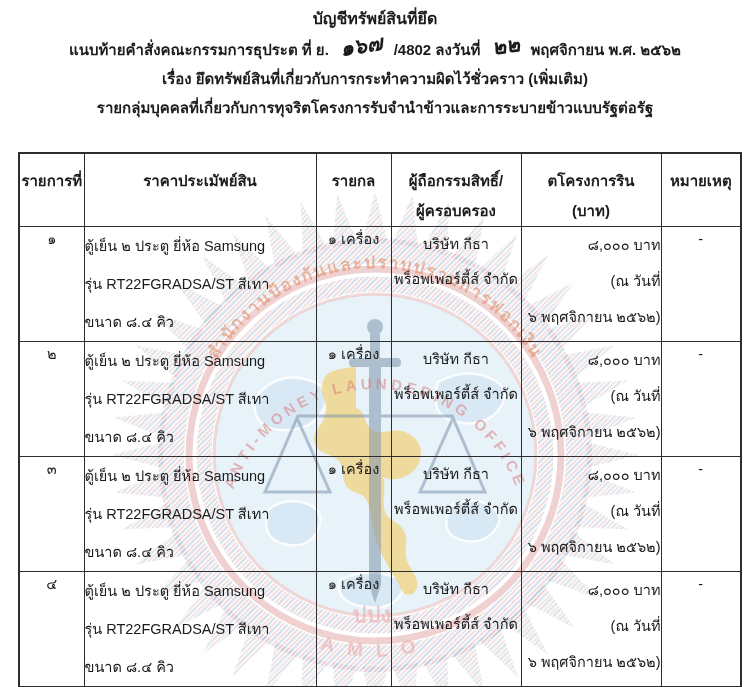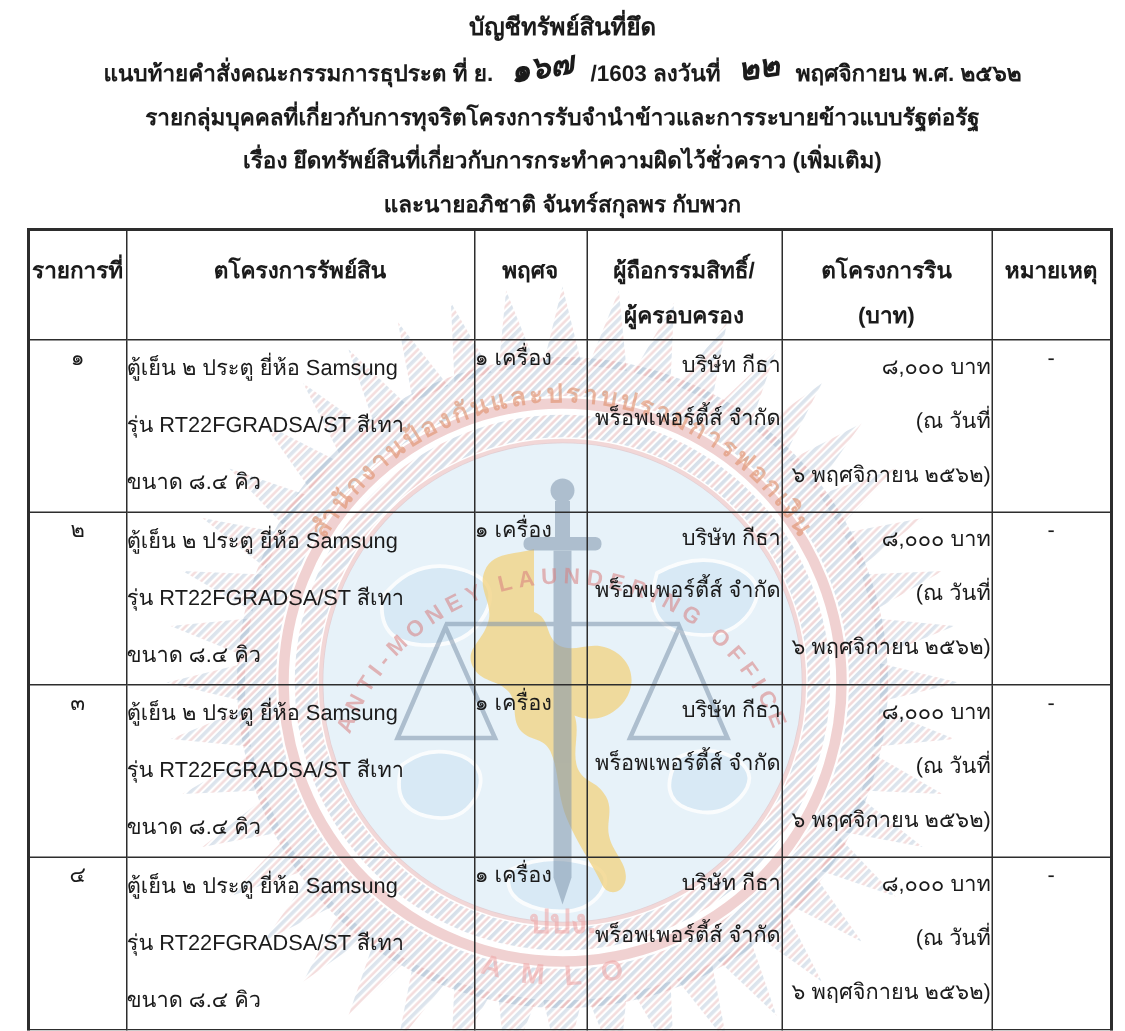--- a/index.html
+++ b/index.html
@@ -29,22 +29,22 @@
   .seizure th,.seizure td{
     border:1.5px solid #2d2d2d;vertical-align:top;padding:0;
     font-size:14.5px;background:transparent;
   }
   .seizure thead tr{height:73px;}
   .seizure tbody tr{height:113px;}
   .seizure tbody.partial tr{height:30px;}
   .seizure th{font-weight:bold;font-size:15px;line-height:30px;padding-top:12px;text-align:center;margin-top:29px;}
   .c-no{text-align:center;padding-top:8px;line-height:24px;}
   .c-prop{text-align:left;padding:3px 6px 0 10px;line-height:38px;margin-left:35px;}
-  .c-qty{text-align:left;padding-top:8px;line-height:24px;}
-  .c-owner{text-align:right;padding-top:5px;line-height:35px;margin-top:12px;}
+  .c-qty{text-align:center;padding-top:8px;line-height:24px;}
+  .c-owner{text-align:center;padding-top:5px;line-height:35px;margin-top:12px;}
   .c-price{text-align:right;padding-top:5px;line-height:36px;}
   .c-remark{text-align:center;padding-top:8px;line-height:24px;}
 </style>
 </head>
 <body>
 
 <svg class="watermark" viewBox="0 0 750 687" aria-hidden="true">
   <defs>
     <pattern id="wmStripes" width="7" height="7" patternUnits="userSpaceOnUse" patternTransform="rotate(45 0 0)">
       <rect x="0" y="0" width="2.4" height="7" fill="#8fa9c4"></rect>
@@ -141,43 +141,42 @@
   <text font-size="19" font-weight="bold" letter-spacing="14" text-anchor="middle" opacity="0.55" fill="#efa3a3">
     <textPath href="#arcAmlo" startOffset="50%">AMLO</textPath>
   </text>
 </svg>
 
 <div class="doc-header">
   <div class="doc-title">บัญชีทรัพย์สินที่ยึด</div>
   <div>
     <span>แนบท้ายคำสั่งคณะกรรมการธุประต ที่ ย.</span>
     <span class="handwritten">๑๖๗</span>
-    <span>/1603 ลงวันที่</span>
+    <span>/4802 ลงวันที่</span>
     <span class="handwritten">๒๒</span>
     <span>พฤศจิกายน พ.ศ. ๒๕๖๒</span>
   </div>
+  <div>เรื่อง ยึดทรัพย์สินที่เกี่ยวกับการกระทำความผิดไว้ชั่วคราว (เพิ่มเติม)</div>
   <div>รายกลุ่มบุคคลที่เกี่ยวกับการทุจริตโครงการรับจำนำข้าวและการระบายข้าวแบบรัฐต่อรัฐ</div>
-  <div>เรื่อง ยึดทรัพย์สินที่เกี่ยวกับการกระทำความผิดไว้ชั่วคราว (เพิ่มเติม)</div>
-  <div>และนายอภิชาติ จันทร์สกุลพร กับพวก</div>
 </div>
 
 <table class="seizure">
   <colgroup>
     <col style="width:65px">
       <col style="width:232px">
       <col style="width:75px">
     <col style="width:130px">
       <col style="width:140px">
       <col style="width:80px">
   </colgroup>
   <thead>
     <tr>
       <th>รายการที่</th>
-      <th>ตโครงการรัพย์สิน</th>
-      <th>พฤศจ</th>
+      <th>ราคาประเมัพย์สิน</th>
+      <th>รายกล</th>
       <th>
         <div>ผู้ถือกรรมสิทธิ์/</div>
         <div>ผู้ครอบครอง</div>
       </th>
       <th>
         <div>ตโครงการริน</div>
         <div>(บาท)</div>
       </th>
       <th>หมายเหตุ</th>
     </tr>

